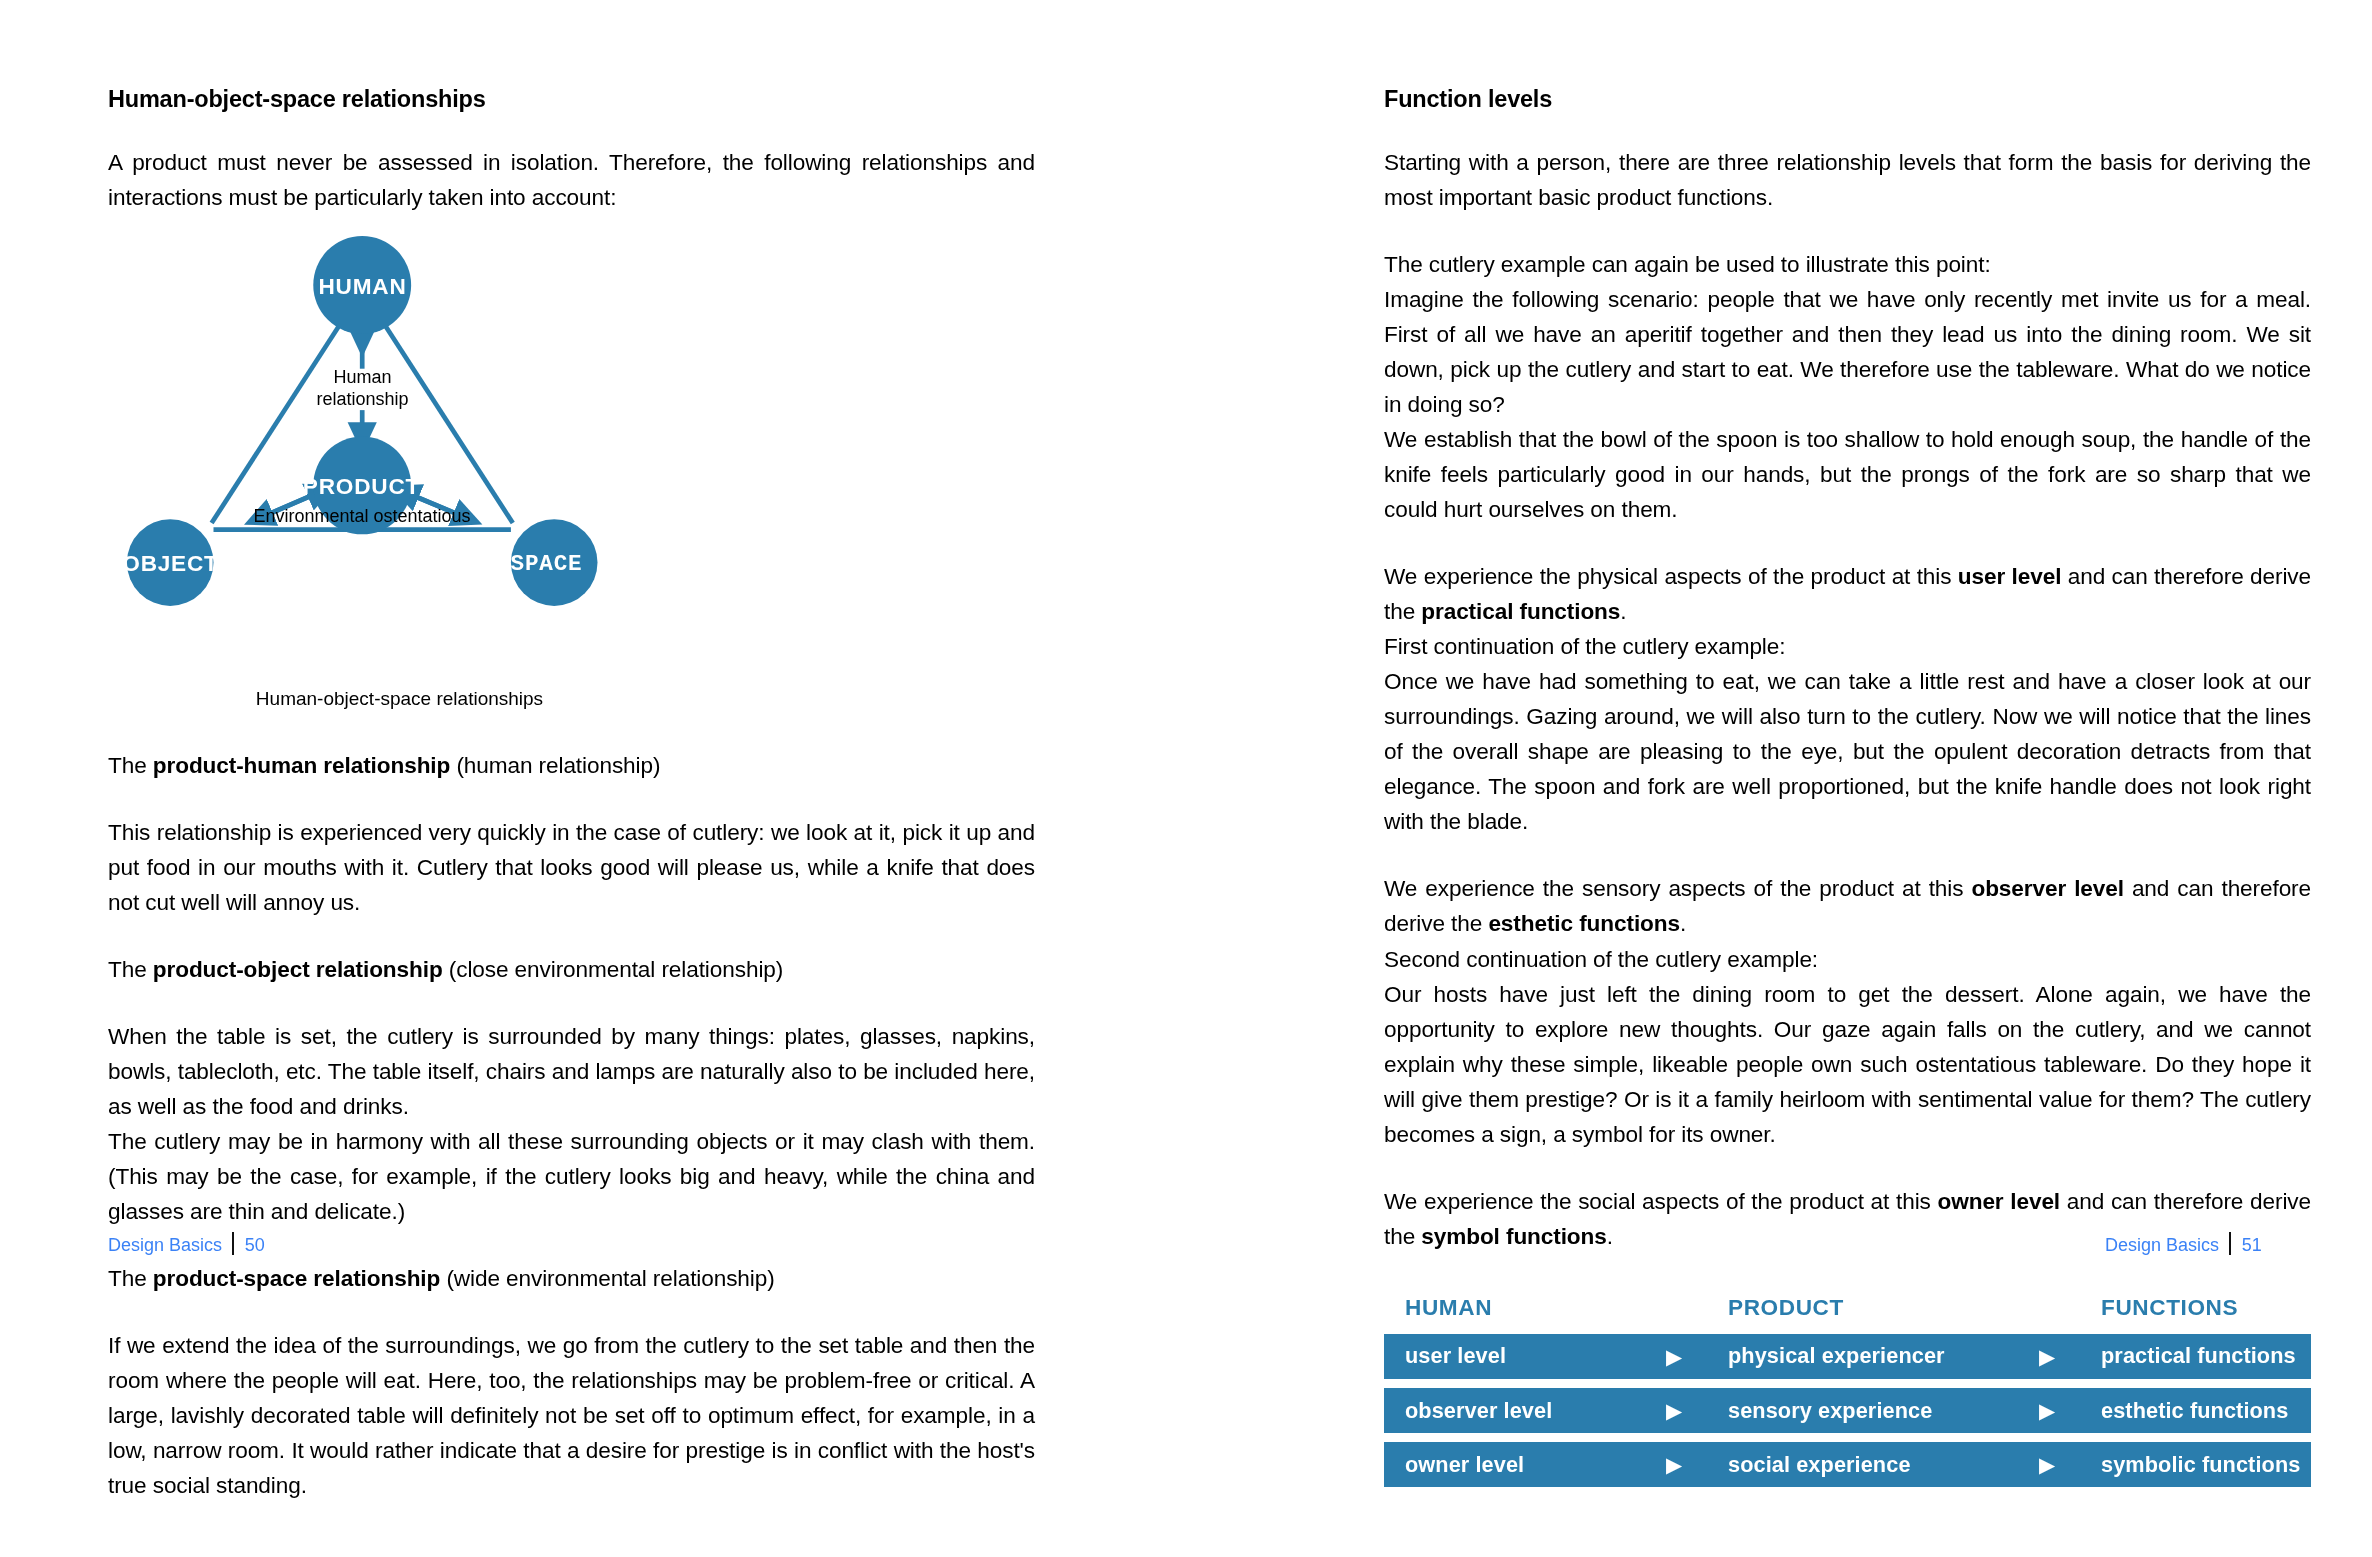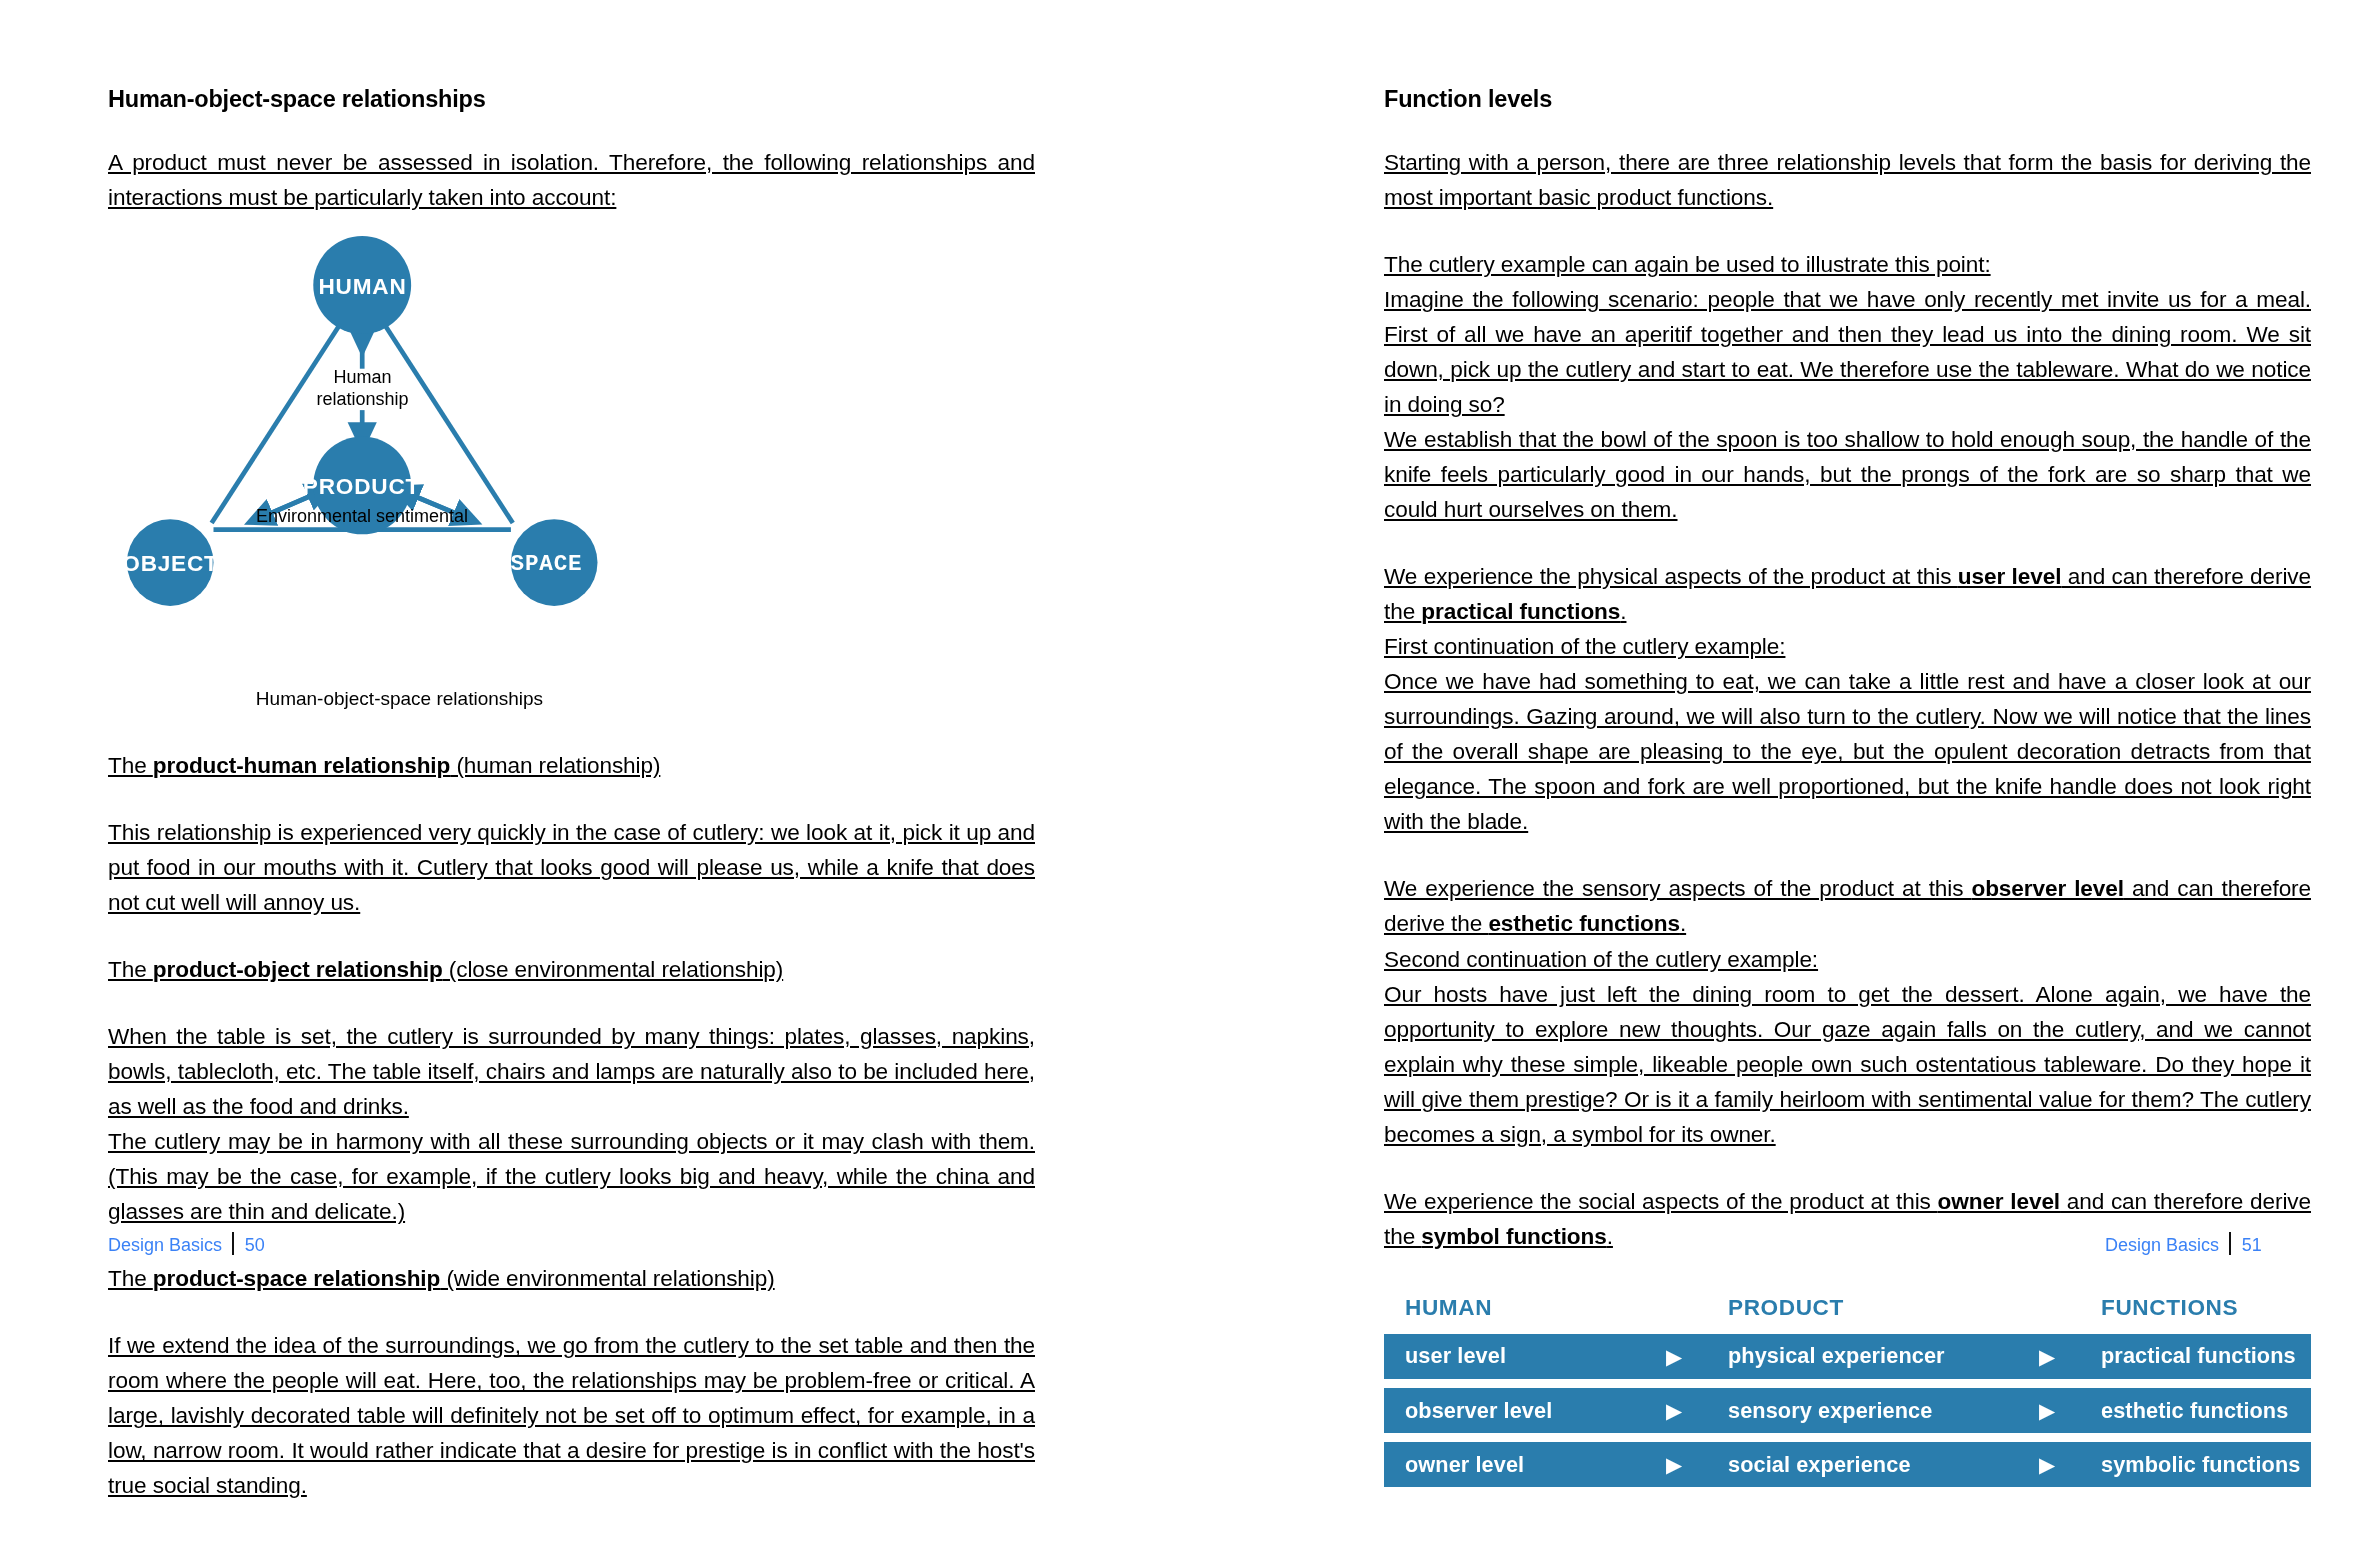--- a/index.html
+++ b/index.html
@@ -35,21 +35,20 @@
   }
   .col-left  h2.section-title { margin-top: 85px; }
   .col-right h2.section-title { margin-top: 85px; }
 
   p.body {
     font-size: 22.6px;
     line-height: 1.55;
     text-align: justify;
     margin-top: 32px;
     letter-spacing: -0.1px;
-    text-decoration: underline;
   }
   p.body.tight { margin-top: 0; }
   p.body.nojust { text-align: left; }
   p.body b { font-weight: bold; }
 
   
   .diagram {
     position: relative;
     width: 659px;
     height: 480px;
@@ -194,21 +193,21 @@
       <div class="node-label" style="left:179px; top:38px; width:151px;">HUMAN</div>
       <div class="node-label" style="left:169px; top:238px; width:169px;">PRODUCT</div>
       <div class="node-label" style="left:-13px; top:315px; width:151px;">OBJECT</div>
       <div class="node-label" style="left:363px; top:315px; width:151px;font-family:Liberation Mono, monospace;">SPACE</div>
 
       <div class="edge-label" style="left:198px; top:131px; width:113px;">
         <span>Human</span><br>
         <span>relationship</span>
       </div>
 
-      <div class="edge-label" style="left:113px; top:270px; width:282px;">Environmental sentimental</div>
+      <div class="edge-label" style="left:113px; top:270px; width:282px;">Environmental ostentatious</div>
 
       <div class="fig-caption" style="left:-38px;">Human-object-space relationships</div>
     </div>
 
     <p class="body nojust"><span>The </span><b>product-human relationship</b><span> (human relationship)</span></p>
 
     <p class="body">This relationship is experienced very quickly in the case of cutlery: we look at it, pick it up and put food in our mouths with it. Cutlery that looks good will please us, while a knife that does not cut well will annoy us.</p>
 
     <p class="body nojust"><span>The </span><b>product-object relationship</b><span> (close environmental relationship)</span></p>
 

